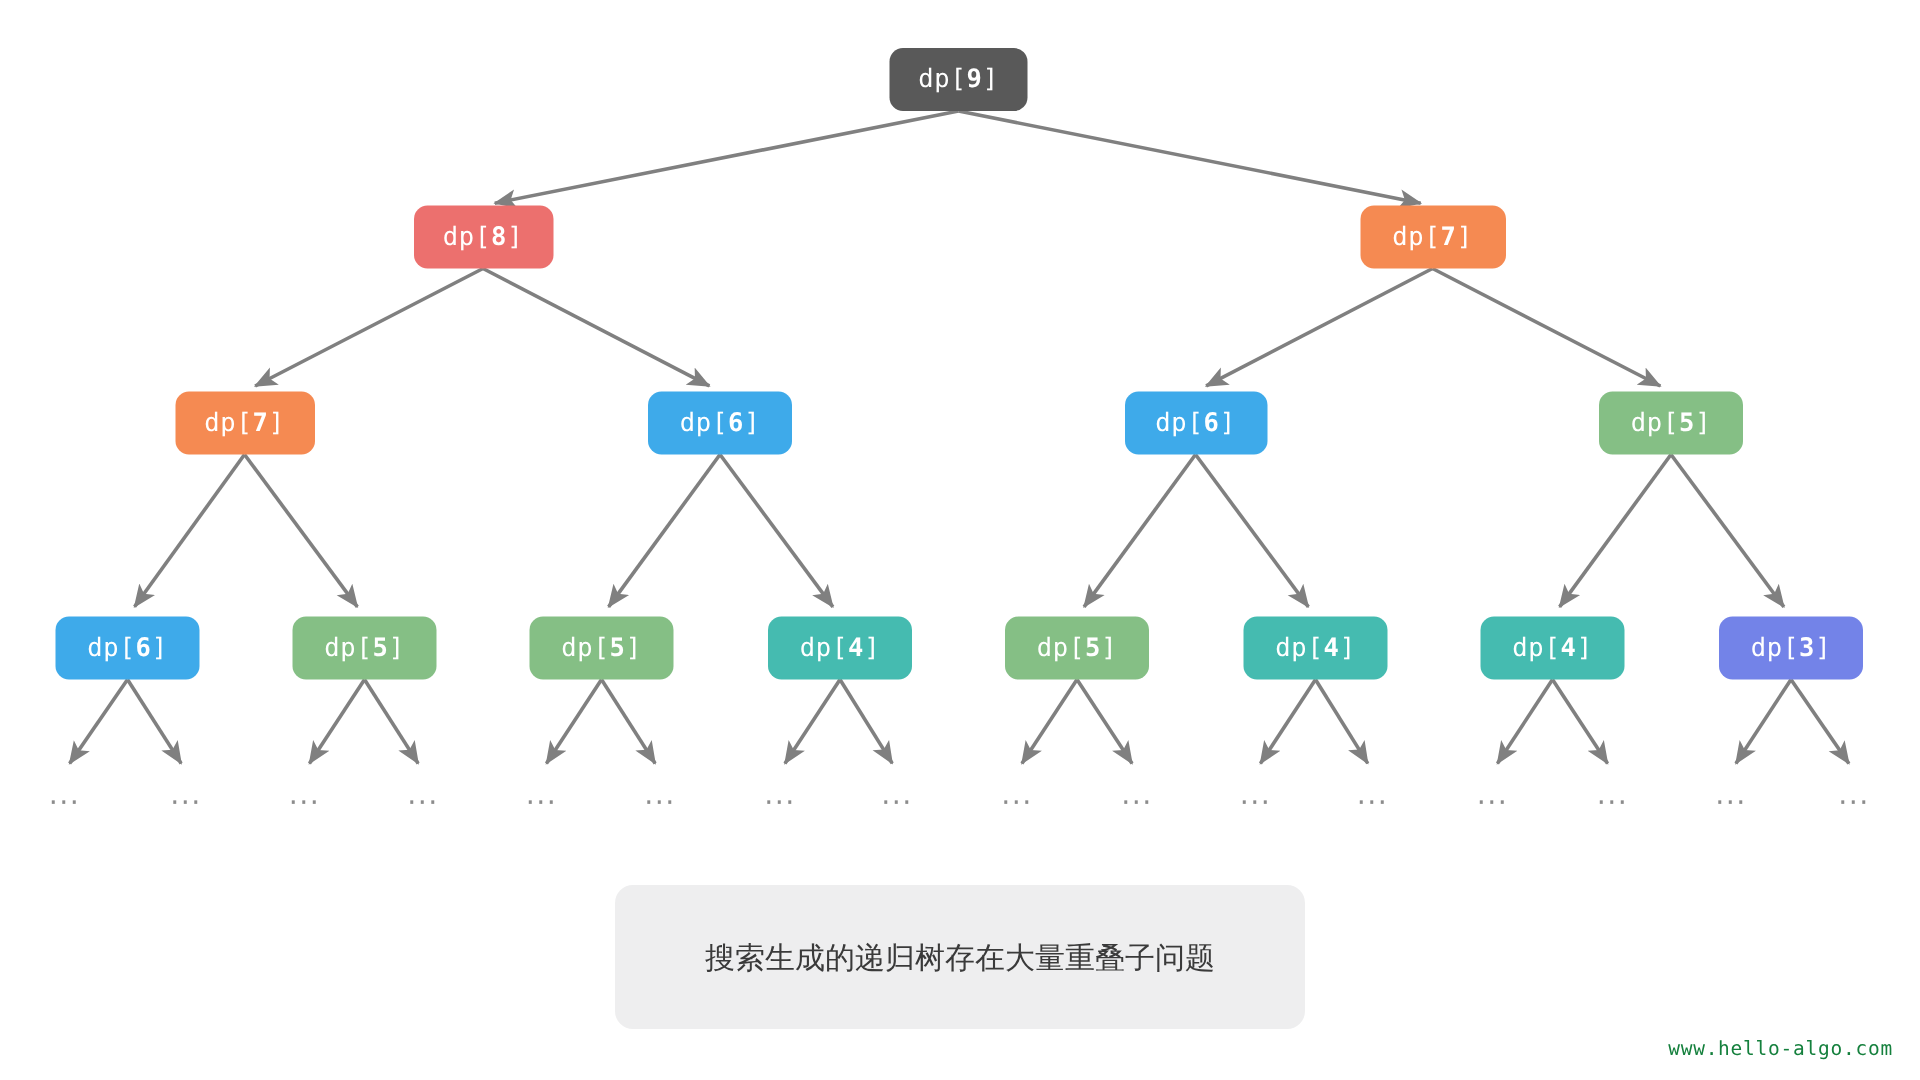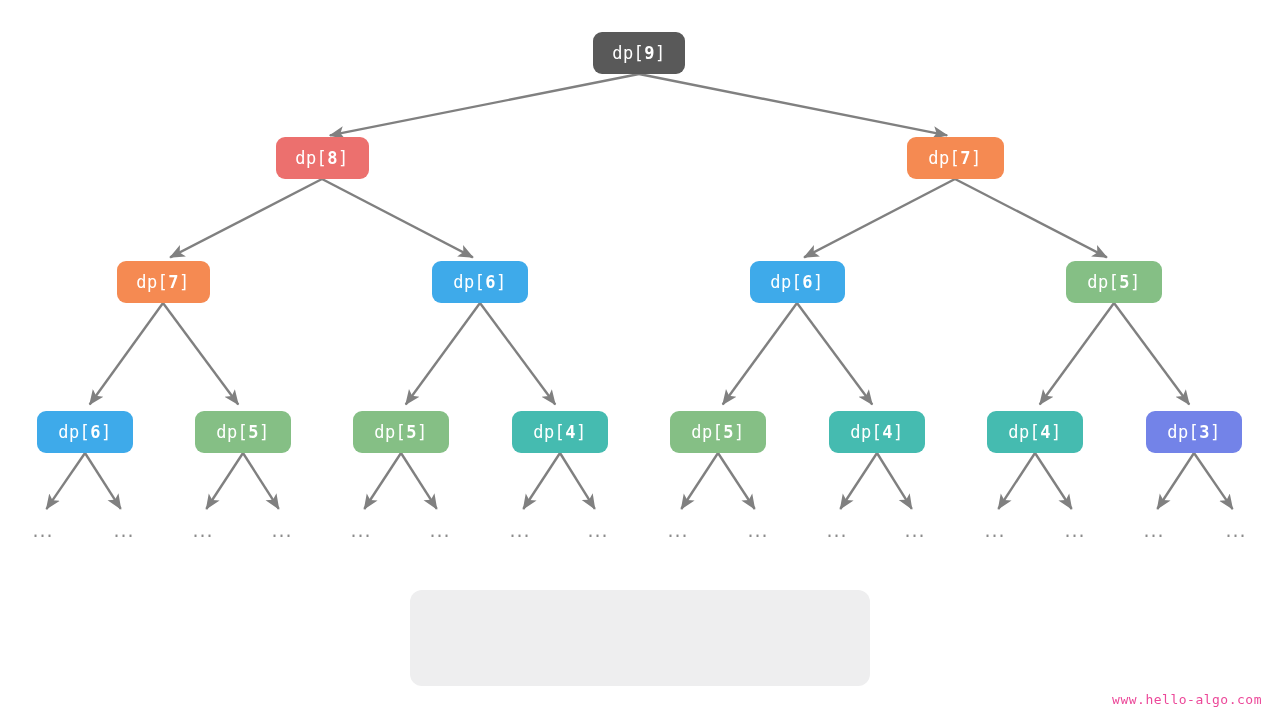--- a/index.html
+++ b/index.html
@@ -81,21 +81,21 @@
   .caption-line sup {
     font-size: 0.68em;
     font-weight: 700;
     vertical-align: super;
     line-height: 0;
   }
   #watermark {
     position: absolute;
     right: 18px;
     bottom: 13px;
-    color: #ec4899;
+    color: #15803d;
     font-family: "DejaVu Sans Mono", monospace;
     font-size: 13px;
     letter-spacing: 0.5px;
   }
 </style>
 </head>
 <body>
 
 <div id="canvas">
 
@@ -229,17 +229,18 @@
       <div class="ellipsis" style="left: 758px; top: 536px;">···</div>
       <div class="ellipsis" style="left: 837px; top: 536px;">···</div>
       <div class="ellipsis" style="left: 915px; top: 536px;">···</div>
       <div class="ellipsis" style="left: 995px; top: 536px;">···</div>
       <div class="ellipsis" style="left: 1075px; top: 536px;">···</div>
       <div class="ellipsis" style="left: 1154px; top: 536px;">···</div>
       <div class="ellipsis" style="left: 1236px; top: 536px;">···</div>
     </div>
 
   <div id="caption-box">
+    <div class="caption-line">搜索生成的递归树存在大量重叠子问题</div>
   </div>
 
   <div id="watermark">www.hello-algo.com</div>
 
 </div>
 
 </body></html>

